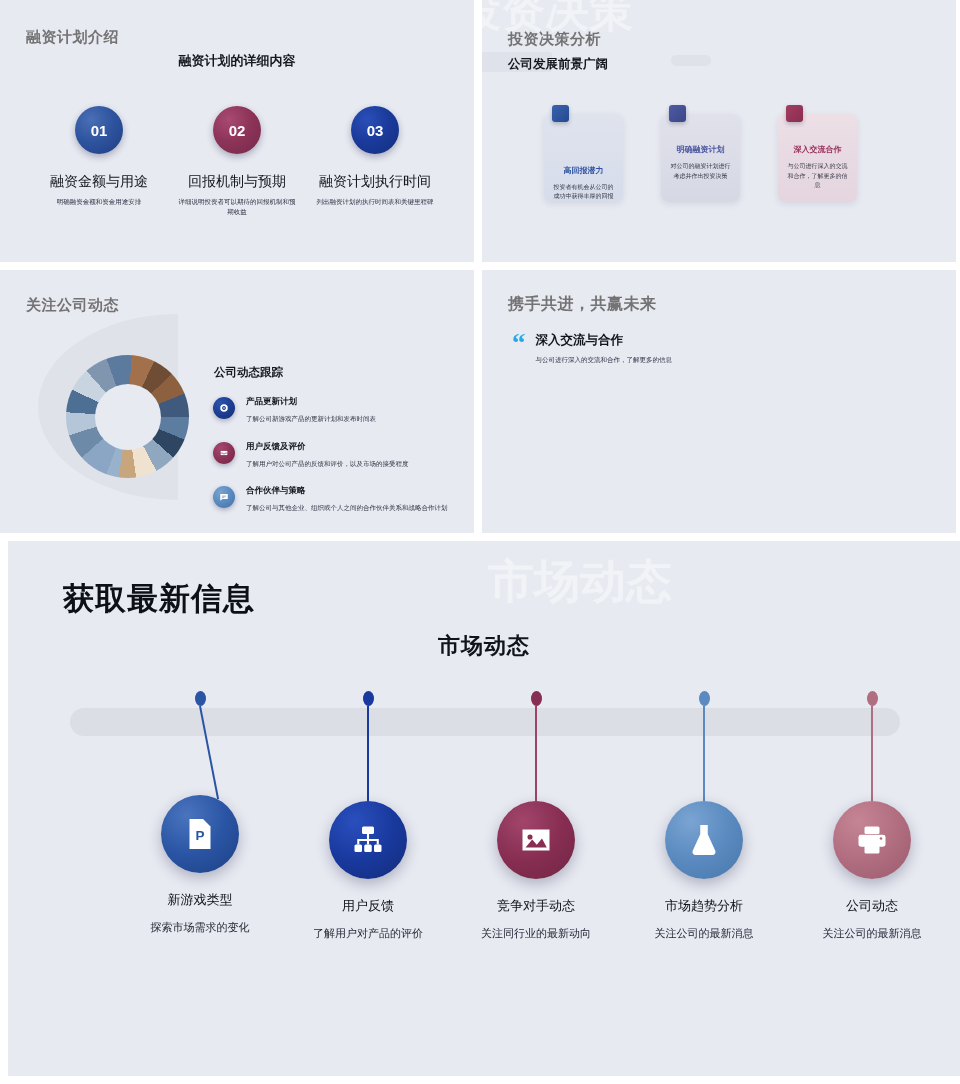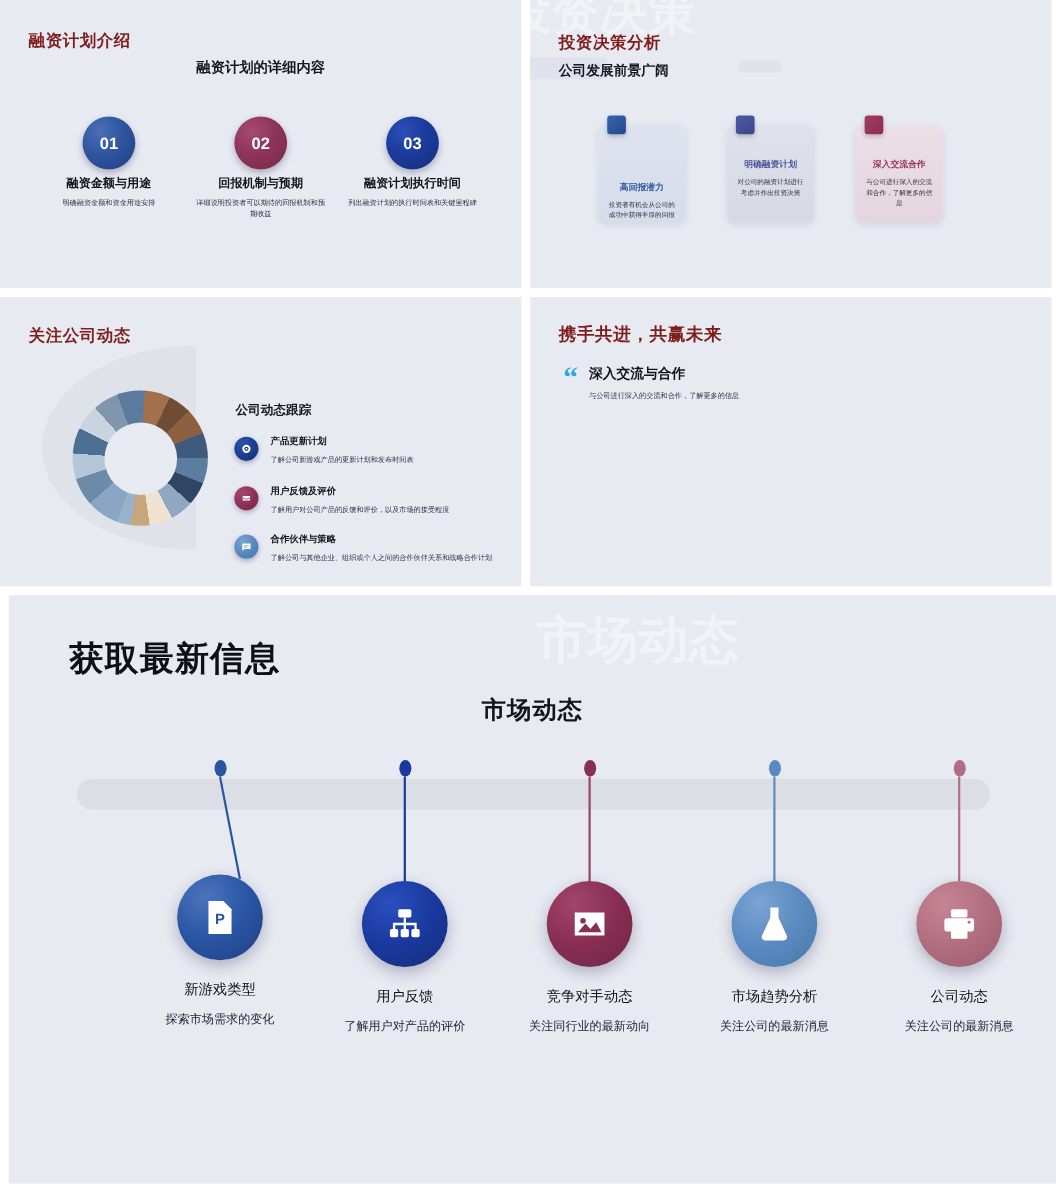--- a/index.html
+++ b/index.html
@@ -22,21 +22,21 @@
     background: #e8eaf2;
     position: relative;
     overflow: hidden;
   }
   .p-tl, .p-tr { width: 474px; height: 262px; }
   .p-bl, .p-br { width: 474px; height: 263px; }
   .p-bottom { width: 952px; height: 535px; margin-left: 8px; }
 
   
   .panel-title {
-    font-size: 15px; font-weight: bold; color: #7f1d1d;
+    font-size: 15px; font-weight: bold; color: #737373;
     letter-spacing: .5px;
   }
   .panel-sub {
     font-size: 12.5px; font-weight: bold; color: #15181f;
   }
   .center-head {
     font-size: 13px; font-weight: bold; color: #15181f; text-align: center;
   }
 
   
@@ -47,21 +47,21 @@
   .circ {
     width: 48px; height: 48px; border-radius: 50%;
     display: flex; align-items: center; justify-content: center;
     color: #fff; font-size: 15px; font-weight: bold;
     box-shadow: 0 3px 7px rgba(20,30,60,.30);
   }
   .c-01 { background: radial-gradient(circle at 33% 28%, #4a6fb5 0%, #2f55a0 45%, #1f3d80 100%); }
   .c-02 { background: radial-gradient(circle at 33% 28%, #a84a72 0%, #8e3459 45%, #74294a 100%); }
   .c-03 { background: radial-gradient(circle at 33% 28%, #2a4fb8 0%, #1b3b9c 45%, #142e7d 100%); }
   .circ-name {
-    margin-top: 5px; font-size: 11px; font-weight: bold; color: #11141b;
+    margin-top: 19px; font-size: 14px; font-weight: normal; color: #11141b;
     text-align: center; white-space: nowrap;
   }
   .circ-desc {
     margin-top: 6px; font-size: 6.5px; color: #2b3040; line-height: 1.55;
     text-align: center; max-width: 120px;
   }
 
   
   .p-tr .ttl { position: absolute; left: 26px; top: 30px; }
   .p-tr .sub2 { position: absolute; left: 26px; top: 56px; }

